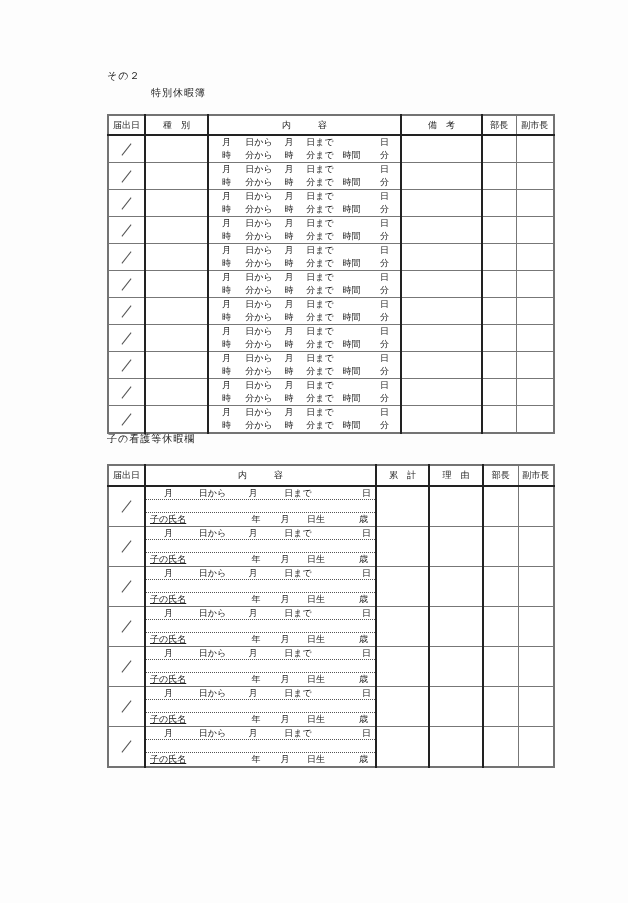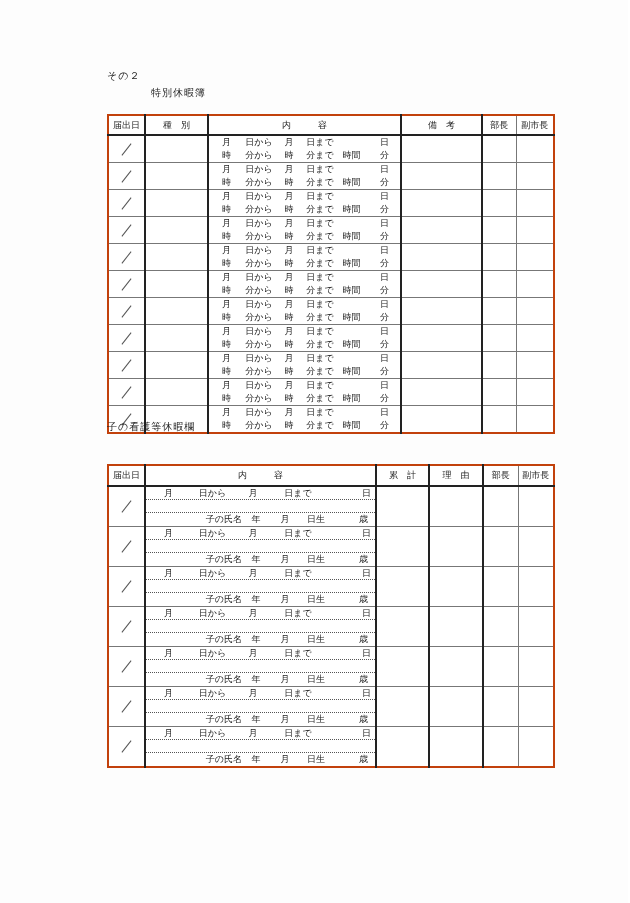--- a/index.html
+++ b/index.html
@@ -7,24 +7,24 @@
   body {
     width:630px; height:903px;
     font-family:"Liberation Serif","DejaVu Serif",serif;
     color:#1c1c1c;
   }
   .page { position:relative; width:628px; height:903px; background:#fdfdfd; overflow:hidden;padding-left:48px; }
 
   .ttl { position:absolute; left:107px; font-size:10px; letter-spacing:1px; white-space:pre; }
   #t-part { top:69px; }
   #t-tbl1 { top:86px;margin-left:44px; }
-  #t-tbl2 { top:420px; }
+  #t-tbl2 { top:432px; }
 
   table { position:absolute; left:107px; border-collapse:collapse; table-layout:fixed;
-          border:2px solid #c2410c; background:#fff; }
+          border:2px solid #737373; background:#fff; }
   #table1 { top:114px; width:446px; }
   #table2 { top:464px; width:446px; }
 
   th, td { border:1px solid #777; padding:0; vertical-align:middle;
            font-size:9px; font-weight:normal; text-align:center; overflow:hidden; }
   thead th { border-bottom:2px solid #222; height:20px; white-space:pre; }
   #table2 thead th { height:21px; }
 
   
   #table1 tr > *:nth-child(n+2), #table2 tr > *:nth-child(n+2) { border-left:2px solid #222; }
@@ -36,21 +36,21 @@
   
   .slash { display:block; width:15px; height:1px; background:#555;
            transform:rotate(-52deg); margin:0 auto; }
 
   
   .ln { height:13px; line-height:13px; display:grid; }
   .ln span { text-align:center; white-space:nowrap; overflow:visible; }
   .g6a { grid-template-columns:35px 30px 30px 32px 31px 35px; }          
   .g6b { grid-template-columns:45px 43px 38px 52px 32px 21px; }          
   .g6c { grid-template-columns:96px 28px 30px 32px 18px 27px; }          
-  .g6c span:first-child { text-align:right; padding-left:4px; }
+  .g6c span:first-child { text-align:left; padding-left:4px;text-decoration:underline; }
 
   .sr { height:13px; line-height:13px; }
   .sr.dot { border-bottom:1px dotted #555; }
 </style>
 </head>
 <body>
 
 <div class="page">
 
   <div class="ttl" id="t-part">その２</div>

